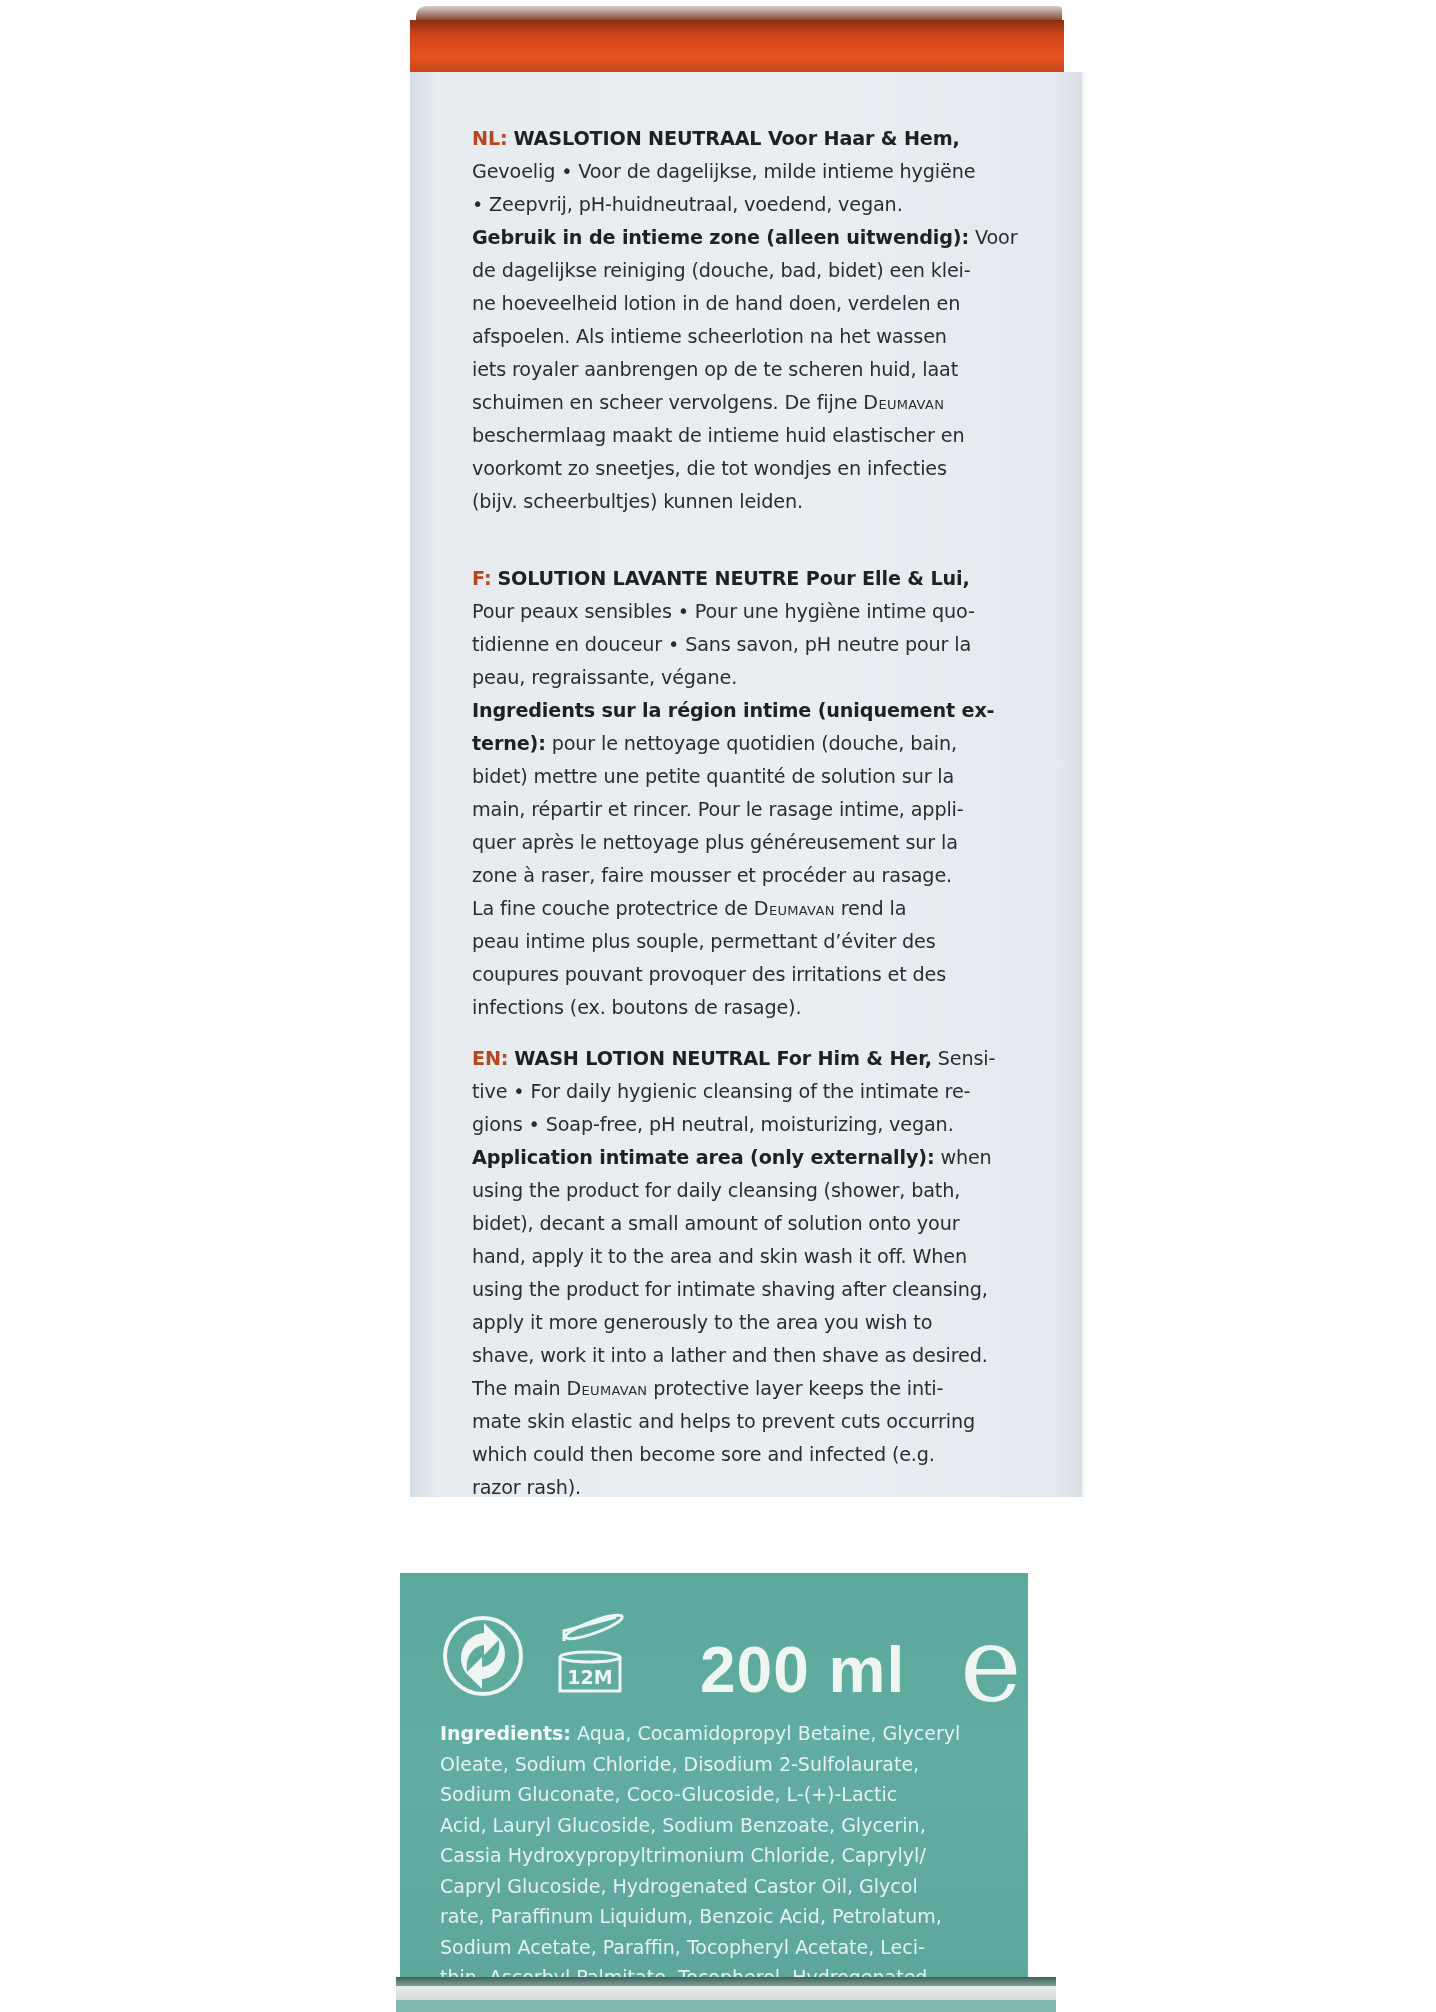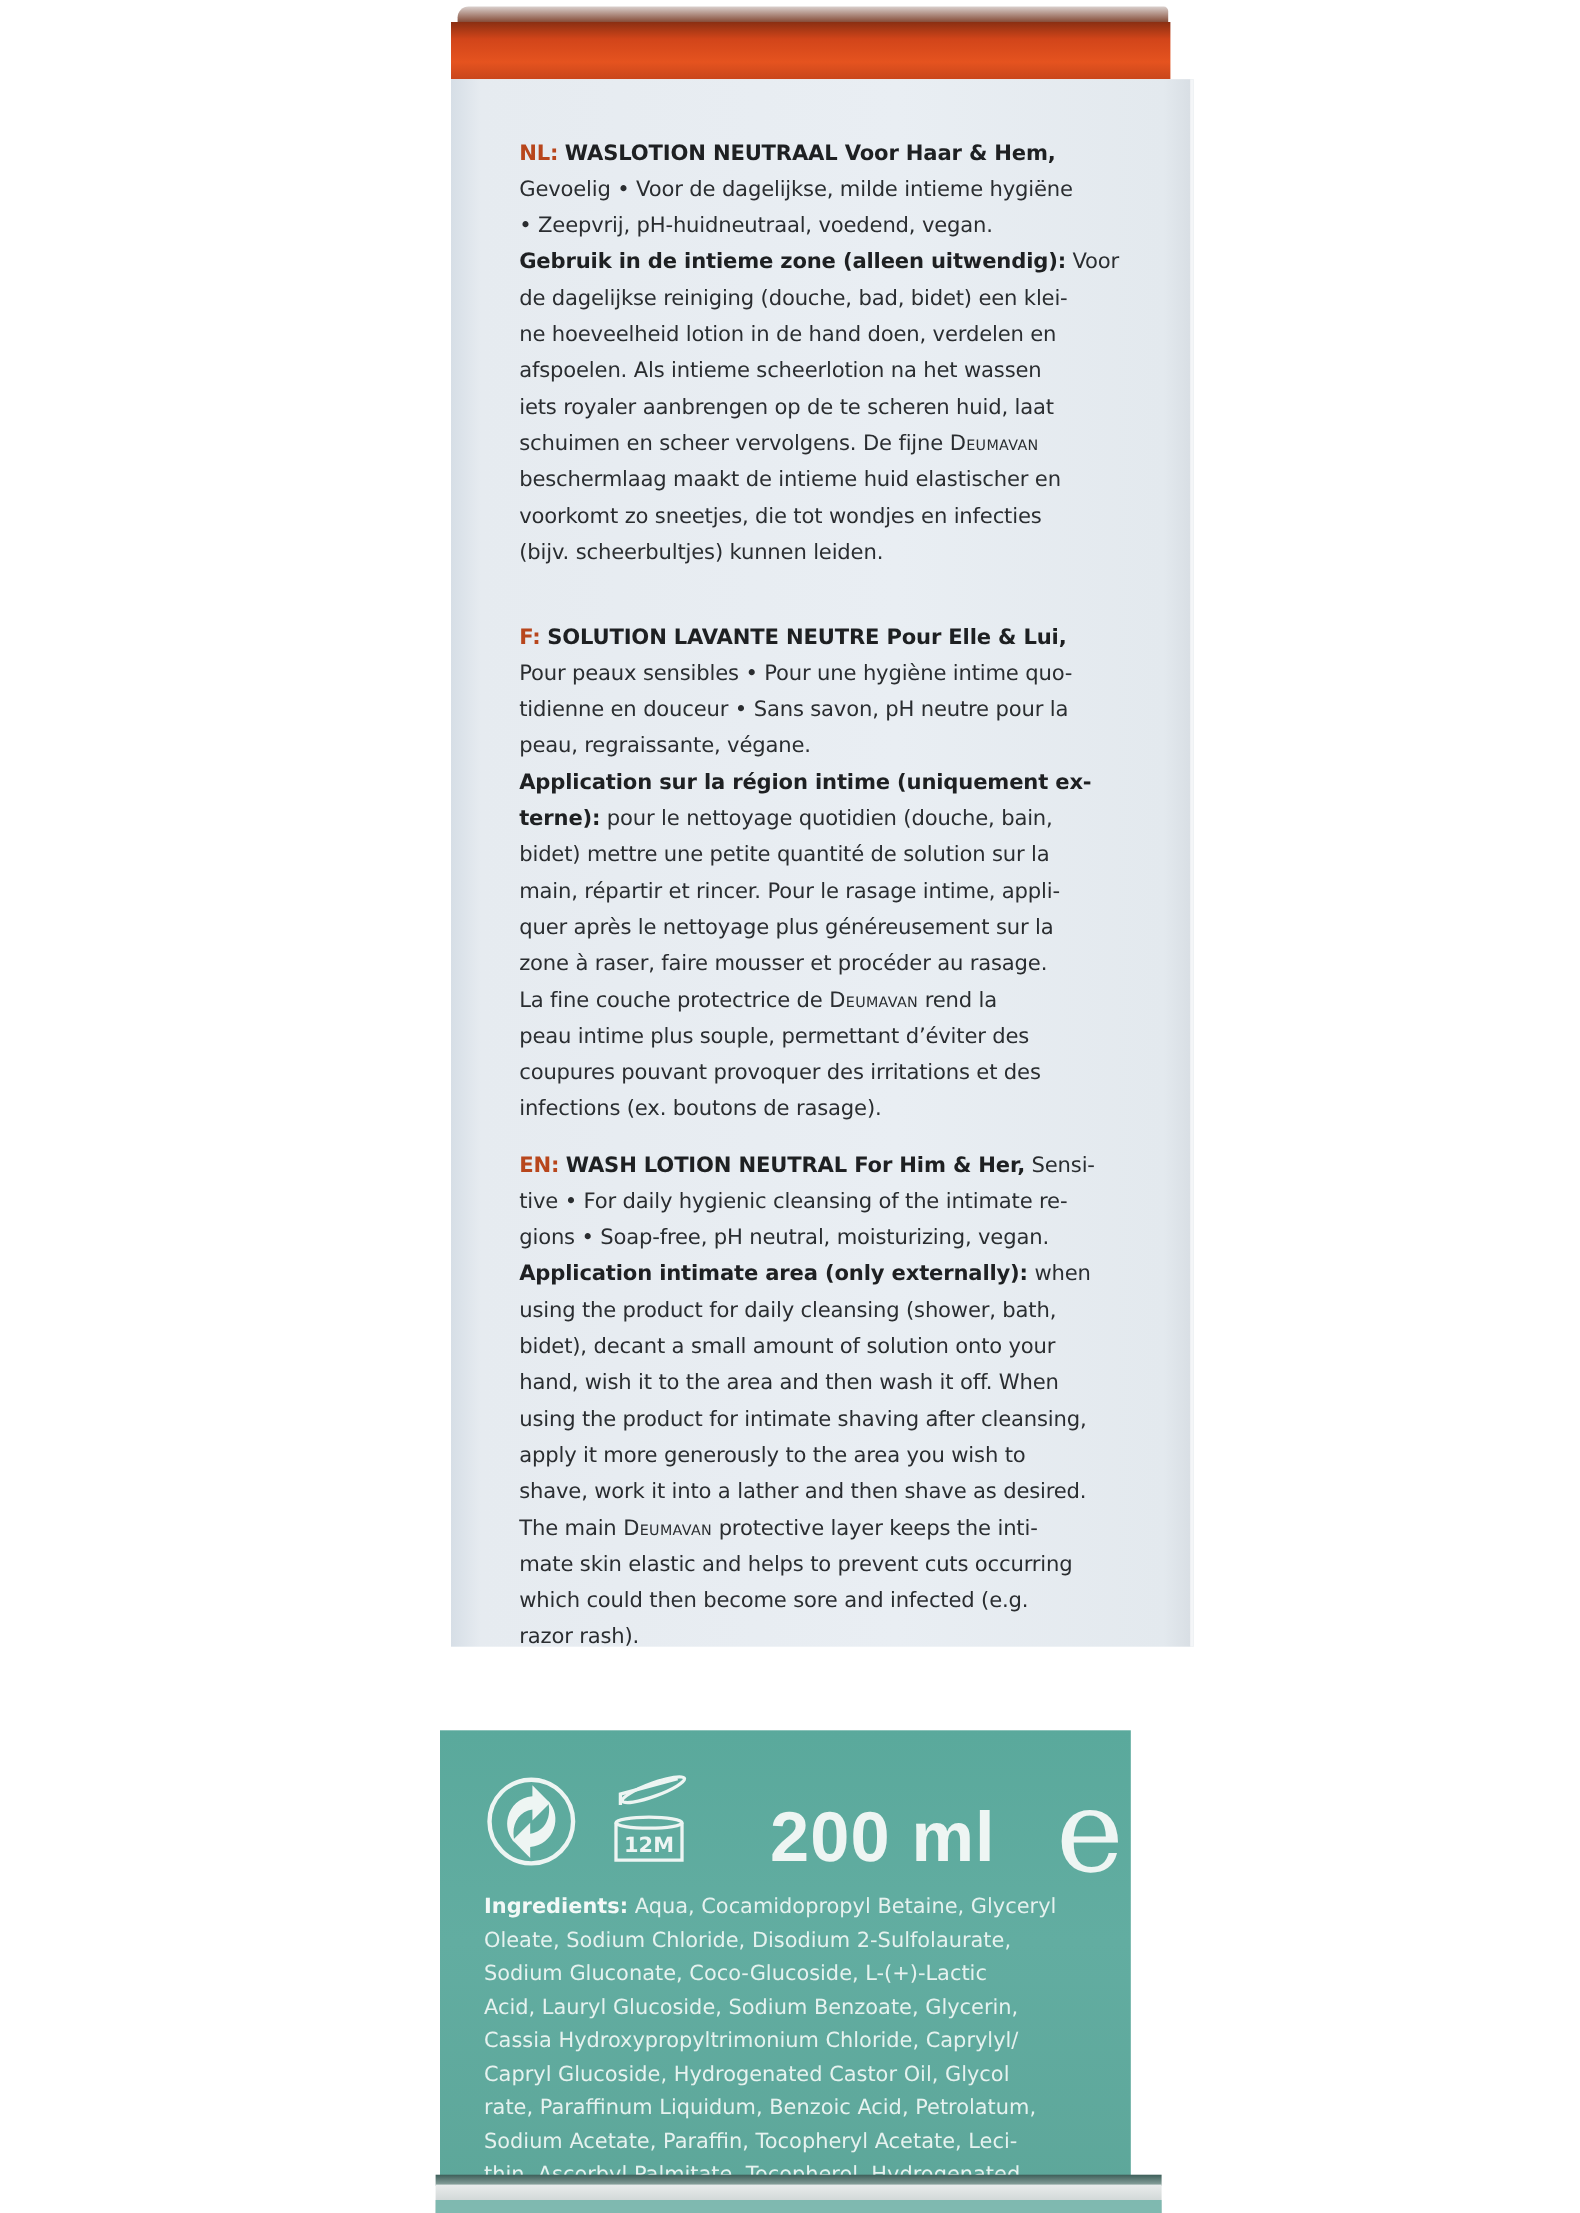--- a/index.html
+++ b/index.html
@@ -61,39 +61,39 @@
         <span class="line"><span>schuimen en scheer vervolgens. De fijne </span><span class="brand">Deumavan</span></span>
         <span class="line"><span>beschermlaag maakt de intieme huid elastischer en</span></span>
         <span class="line"><span>voorkomt zo sneetjes, die tot wondjes en infecties</span></span>
         <span class="line"><span>(bijv. scheerbultjes) kunnen leiden.</span></span>
       </div>
     <div class="textblock" id="fr-block" style="top:490px;">
         <span class="line"><span class="lang">F:</span> <span class="b">SOLUTION LAVANTE NEUTRE Pour Elle &amp; Lui,</span></span>
         <span class="line"><span>Pour peaux sensibles • Pour une hygiène intime quo-</span></span>
         <span class="line"><span>tidienne en douceur • Sans savon, pH neutre pour la</span></span>
         <span class="line"><span>peau, regraissante, végane.</span></span>
-        <span class="line"><span class="b">Application sur la région intime (uniquement ex-</span></span>
+        <span class="line"><span class="b">Ingredients sur la région intime (uniquement ex-</span></span>
         <span class="line"><span class="b">terne):</span><span>  pour le nettoyage quotidien (douche, bain,</span></span>
         <span class="line"><span>bidet)  mettre une petite quantité de solution sur la</span></span>
         <span class="line"><span>main, répartir et rincer. Pour le rasage intime, appli-</span></span>
         <span class="line"><span>quer après le nettoyage plus généreusement sur la</span></span>
         <span class="line"><span>zone à raser, faire mousser et procéder au rasage.</span></span>
         <span class="line"><span>La fine couche protectrice de </span><span class="brand">Deumavan</span><span> rend la</span></span>
         <span class="line"><span>peau intime plus souple, permettant d’éviter des</span></span>
         <span class="line"><span>coupures pouvant provoquer des irritations et des</span></span>
         <span class="line"><span>infections (ex. boutons de rasage).</span></span>
       </div>
     <div class="textblock" id="en-block" style="top:970px;">
         <span class="line"><span class="lang">EN:</span> <span class="b">WASH LOTION NEUTRAL For Him &amp; Her,</span><span> Sensi-</span></span>
         <span class="line"><span>tive • For daily hygienic cleansing of the intimate re-</span></span>
         <span class="line"><span>gions • Soap-free, pH neutral, moisturizing, vegan.</span></span>
         <span class="line"><span class="b">Application intimate area (only externally):</span><span> when</span></span>
         <span class="line"><span>using the product for daily cleansing (shower, bath,</span></span>
         <span class="line"><span>bidet), decant a small amount of solution onto your</span></span>
-        <span class="line"><span>hand, wish it to the area and then wash it off. When</span></span>
+        <span class="line"><span>hand, apply it to the area and skin wash it off. When</span></span>
         <span class="line"><span>using the product for intimate shaving after cleansing,</span></span>
         <span class="line"><span>apply it more generously to the area you wish to</span></span>
         <span class="line"><span>shave, work it into a lather and then shave as desired.</span></span>
         <span class="line"><span>The main </span><span class="brand">Deumavan</span><span> protective layer keeps the inti-</span></span>
         <span class="line"><span>mate skin elastic and helps to prevent cuts occurring</span></span>
         <span class="line"><span>which could then become sore and infected (e.g.</span></span>
         <span class="line"><span>razor rash).</span></span>
       </div>
   </div>
 

